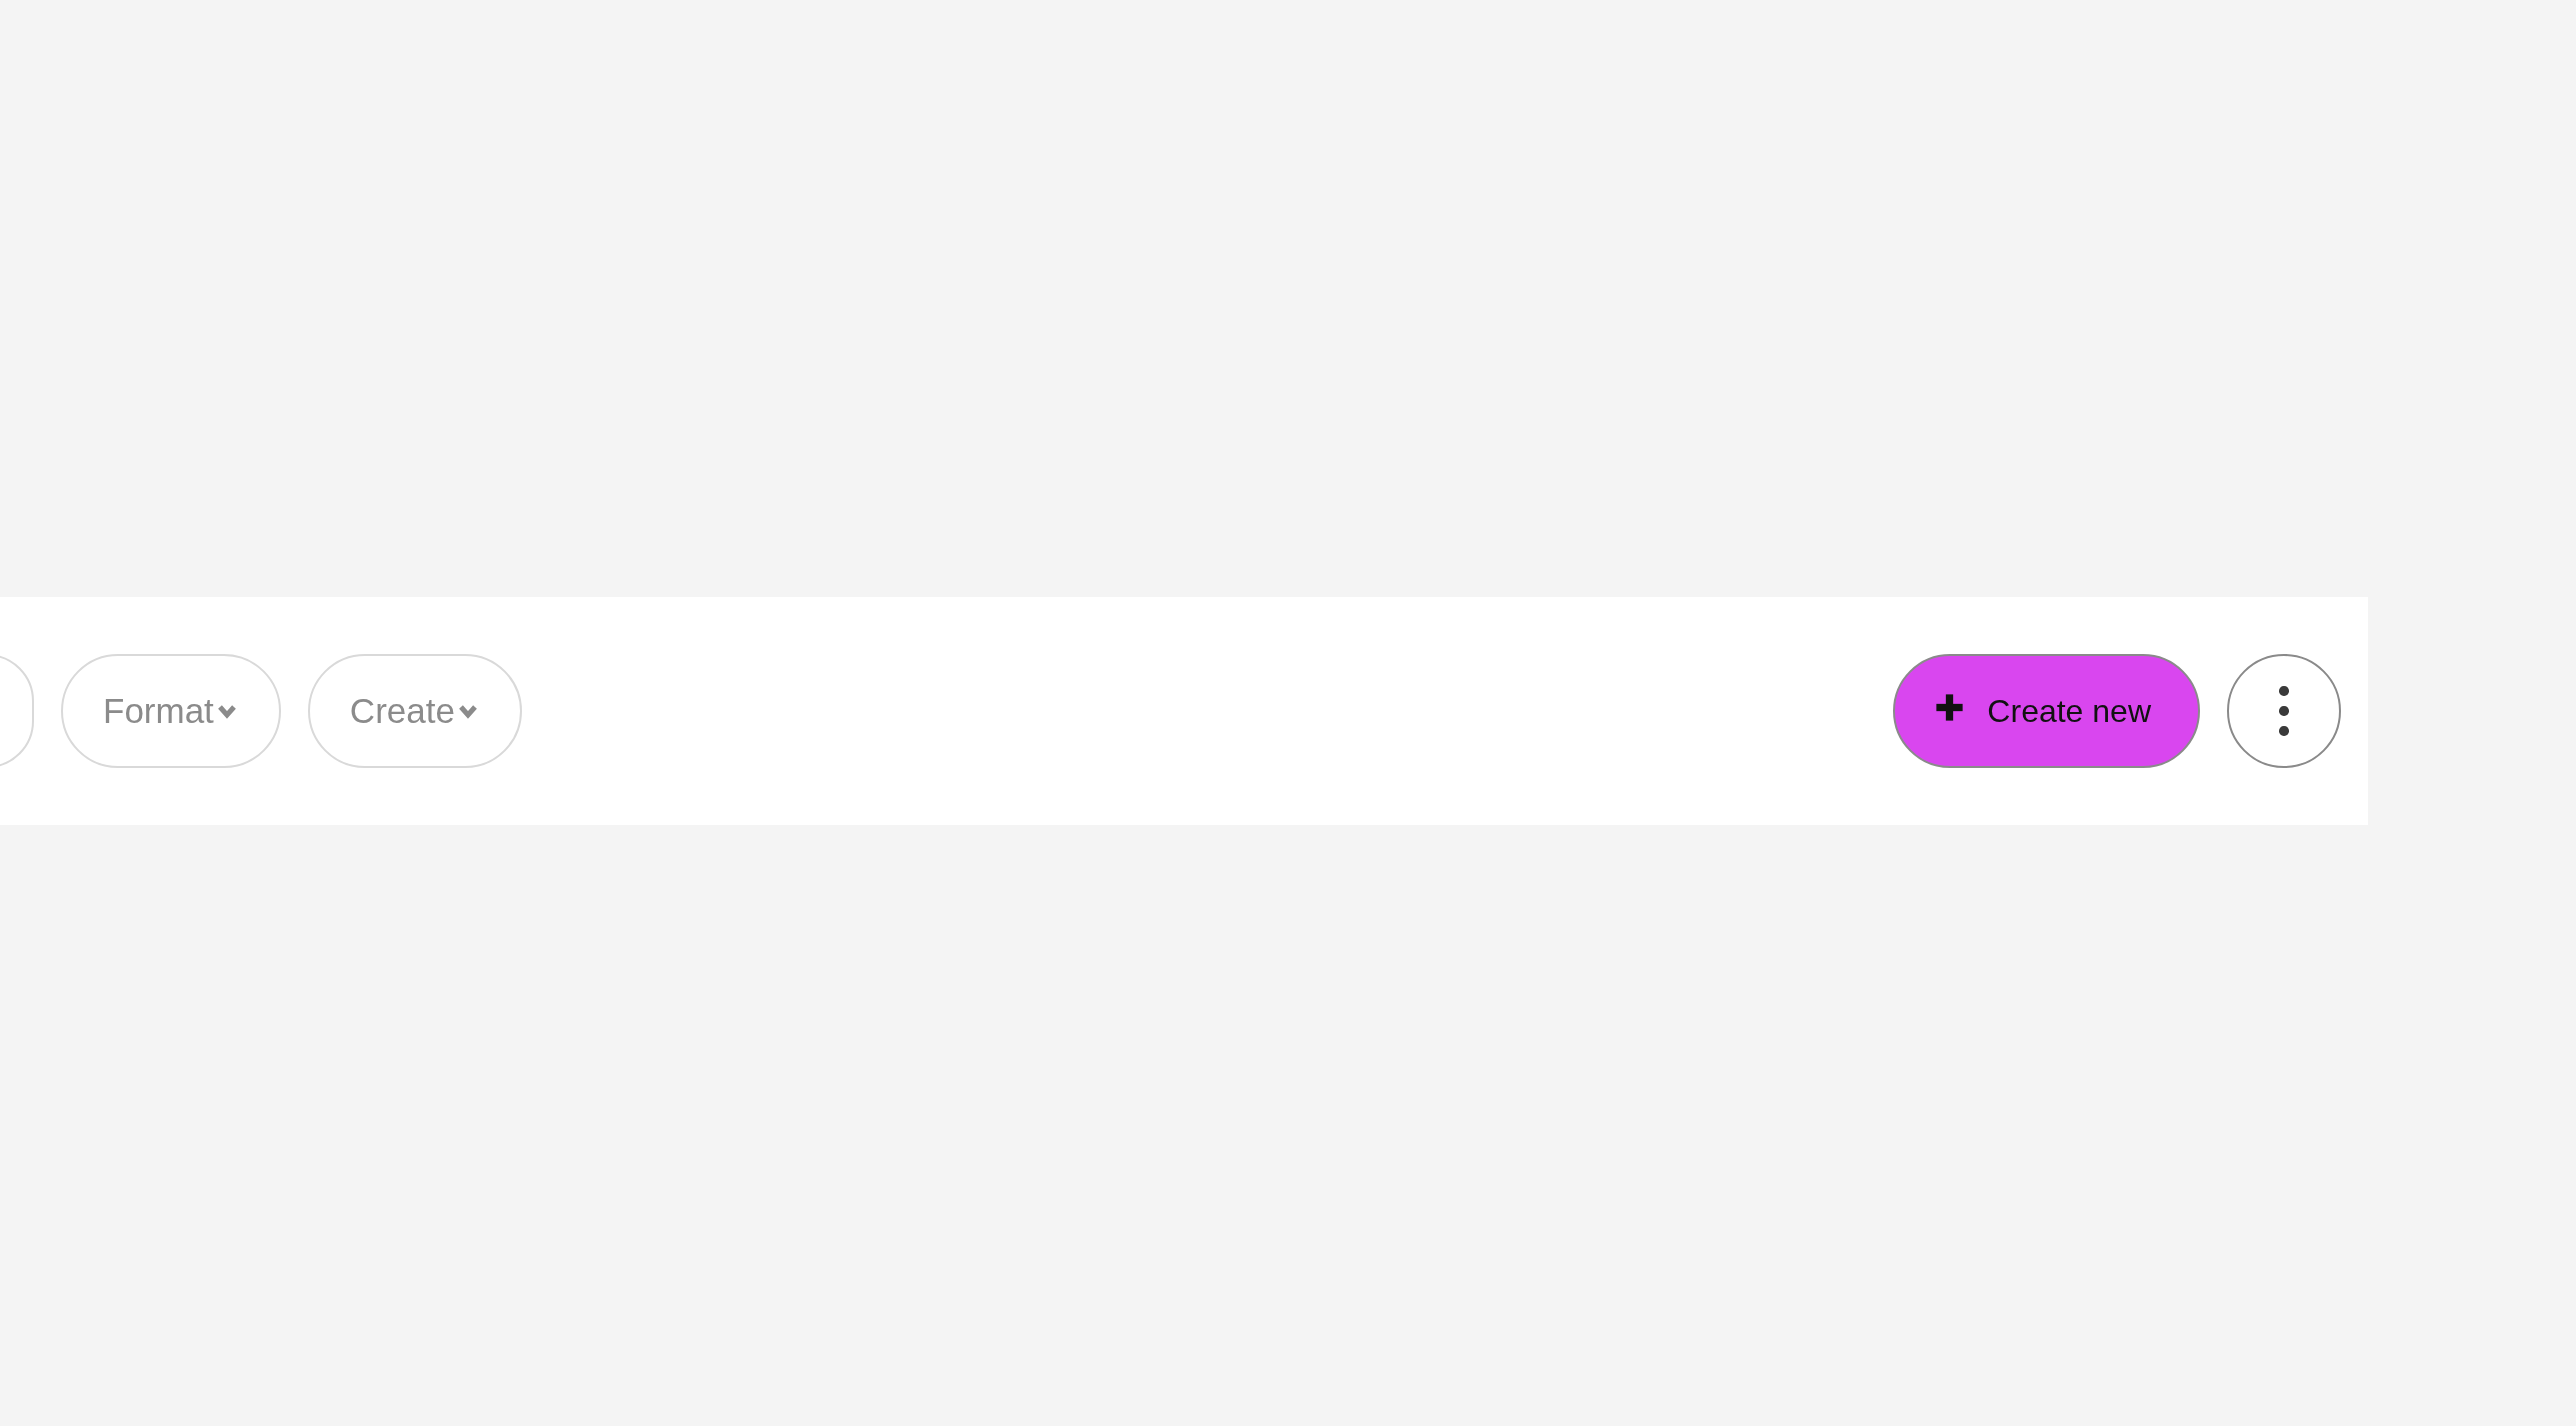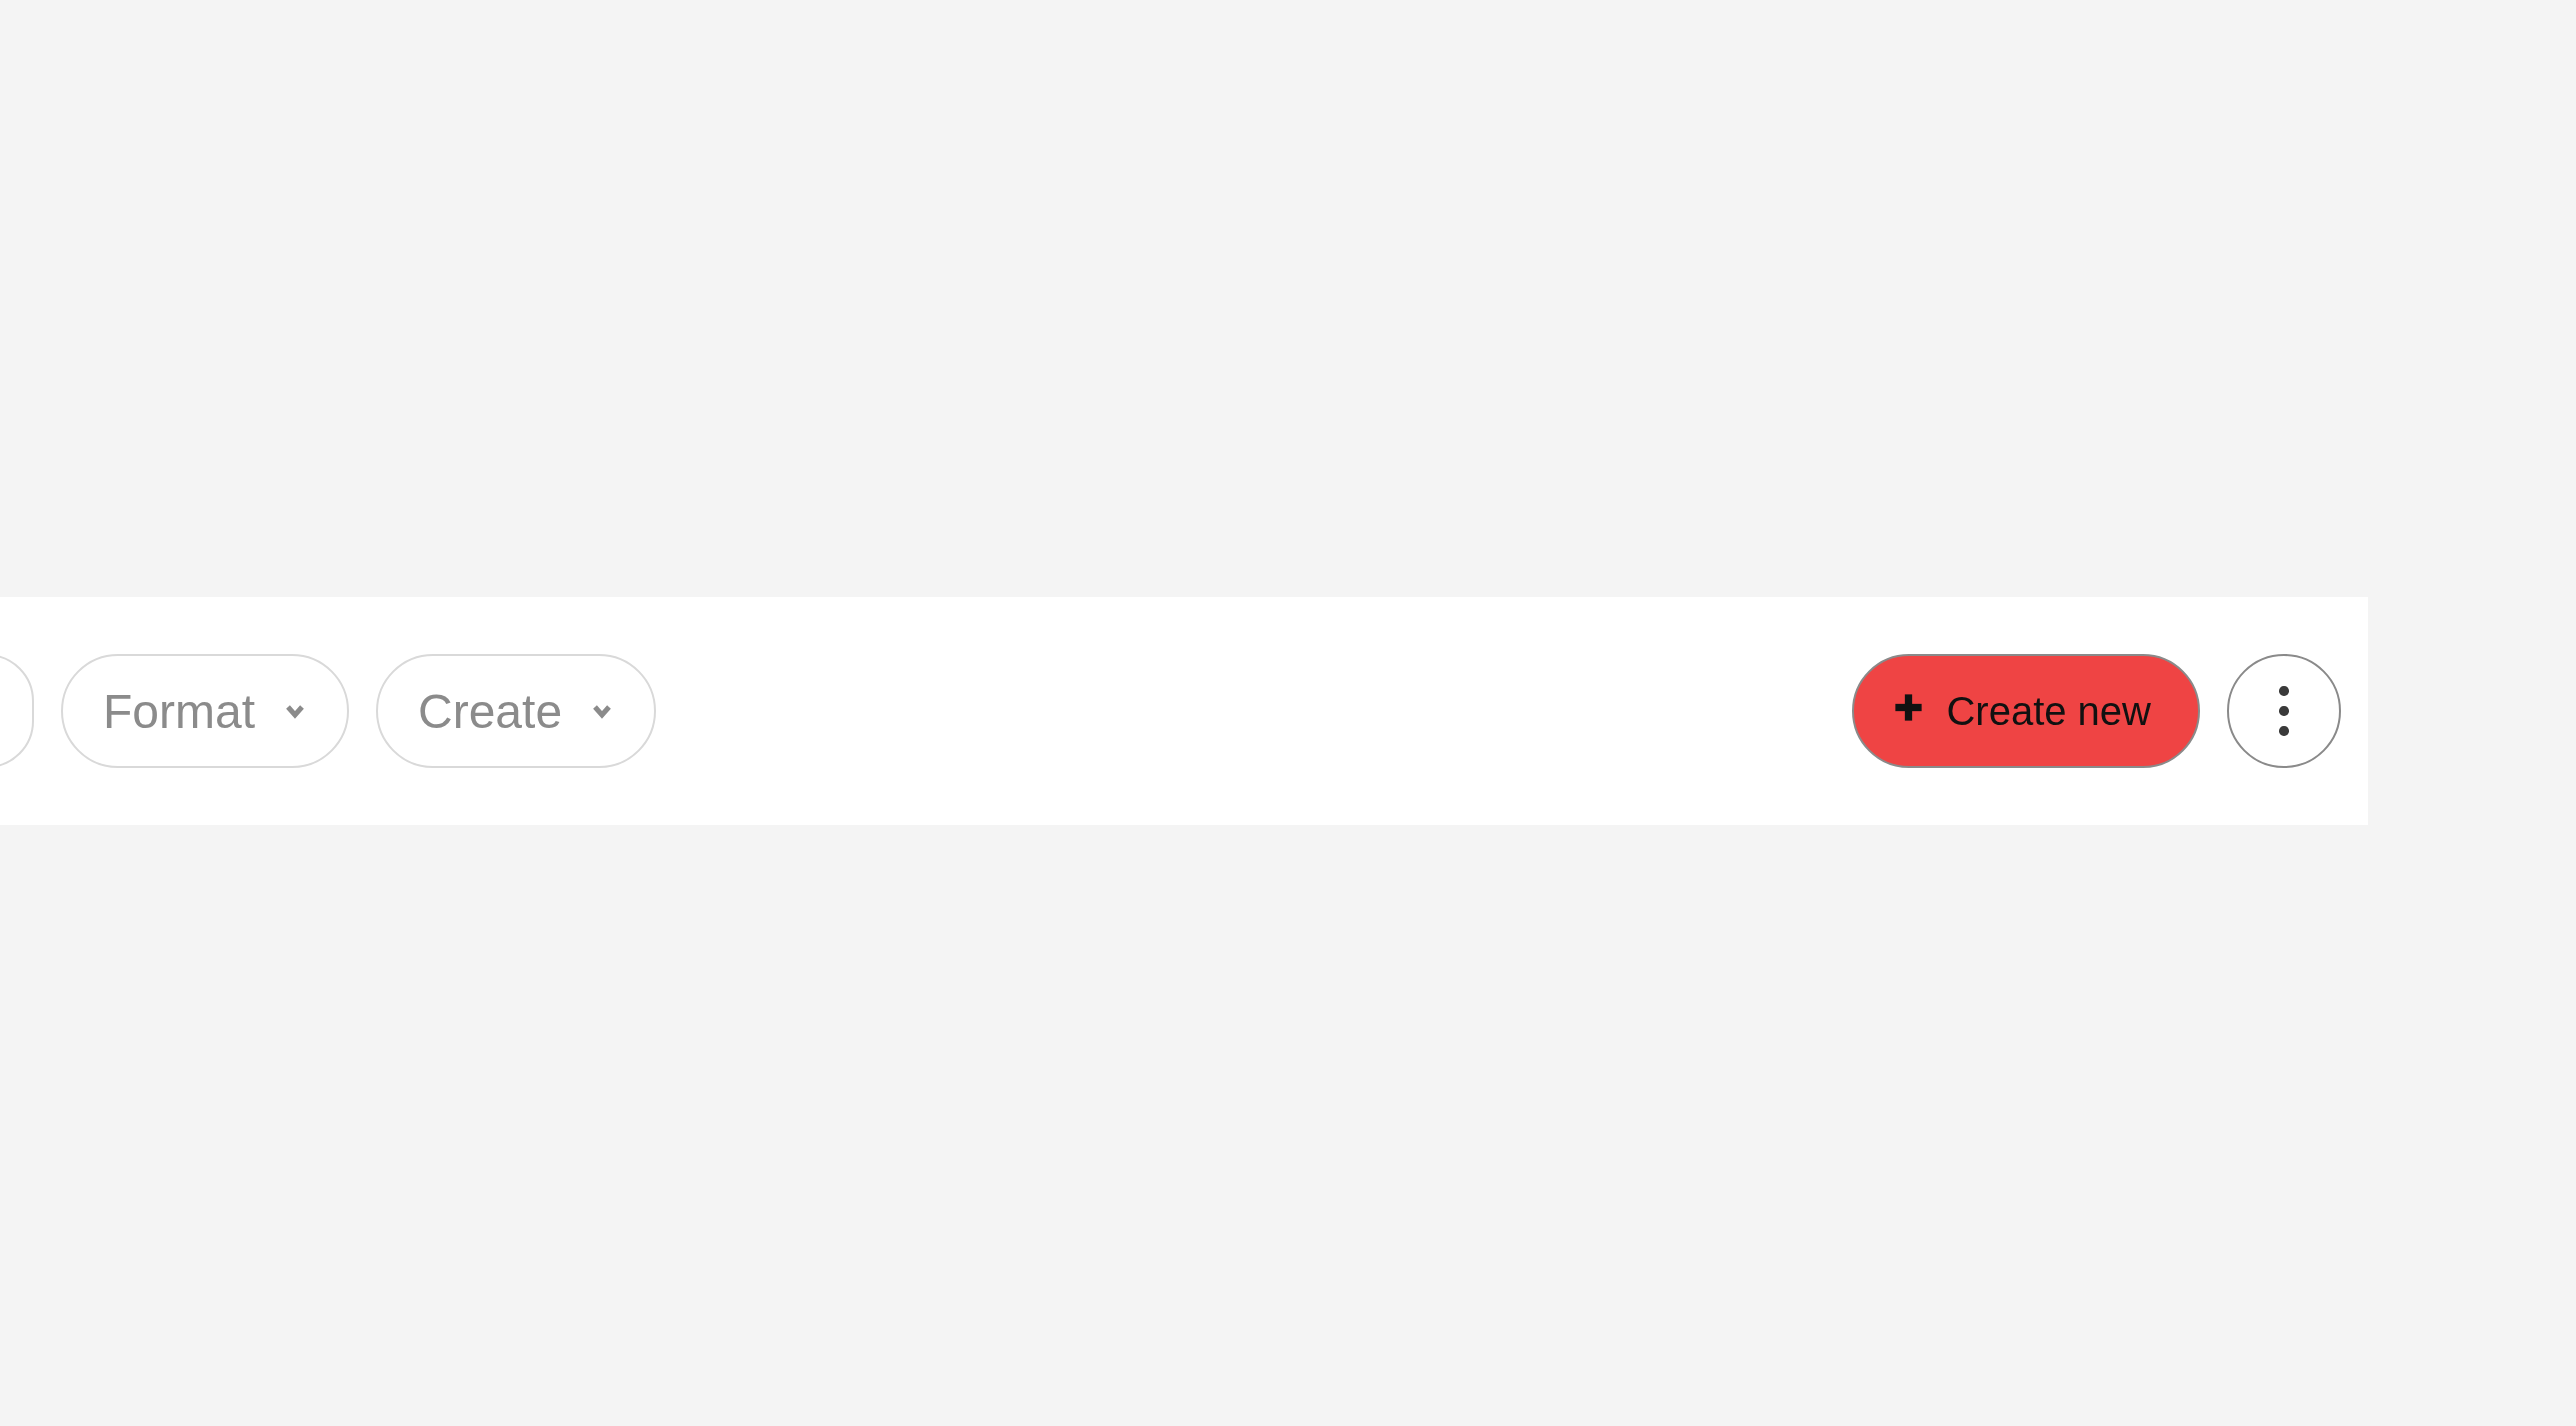--- a/index.html
+++ b/index.html
@@ -44,23 +44,23 @@
     gap: 27px;
   }
   .pill {
     height: 114px;
     border-radius: 57px;
     border: 2.7px solid #d9d9d9;
     background: #ffffff;
     display: flex;
     align-items: center;
     justify-content: center;
-    gap: 28px;
+    gap: 1px;
     padding: 0 40px;
-    font-size: 48px;
+    font-size: 35px;
     color: #8b8b8b;
     font-weight: 400;
     white-space: nowrap;
     cursor: pointer;
   }
   .pill.partial {
     width: 94px;
     padding: 0;
   }
   .chevron {
@@ -72,27 +72,27 @@
     width: 24px;
     height: 24px;
     stroke: #8b8b8b;
     stroke-width: 5;
     fill: none;
   }
   .create-pill {
     height: 114px;
     border-radius: 57px;
     border: 2.7px solid #8a8a8a;
-    background: #ef4444;
+    background: #d946ef;
     display: flex;
     align-items: center;
     justify-content: center;
     gap: 20px;
     padding: 0 47px 0 37px;
-    font-size: 40px;
+    font-size: 32px;
     color: #111111;
     font-weight: 400;
     cursor: pointer;
     white-space: nowrap;
   }
   .plus-icon svg {
     width: 35px;
     height: 35px;
     stroke: #111111;
     stroke-width: 5;

